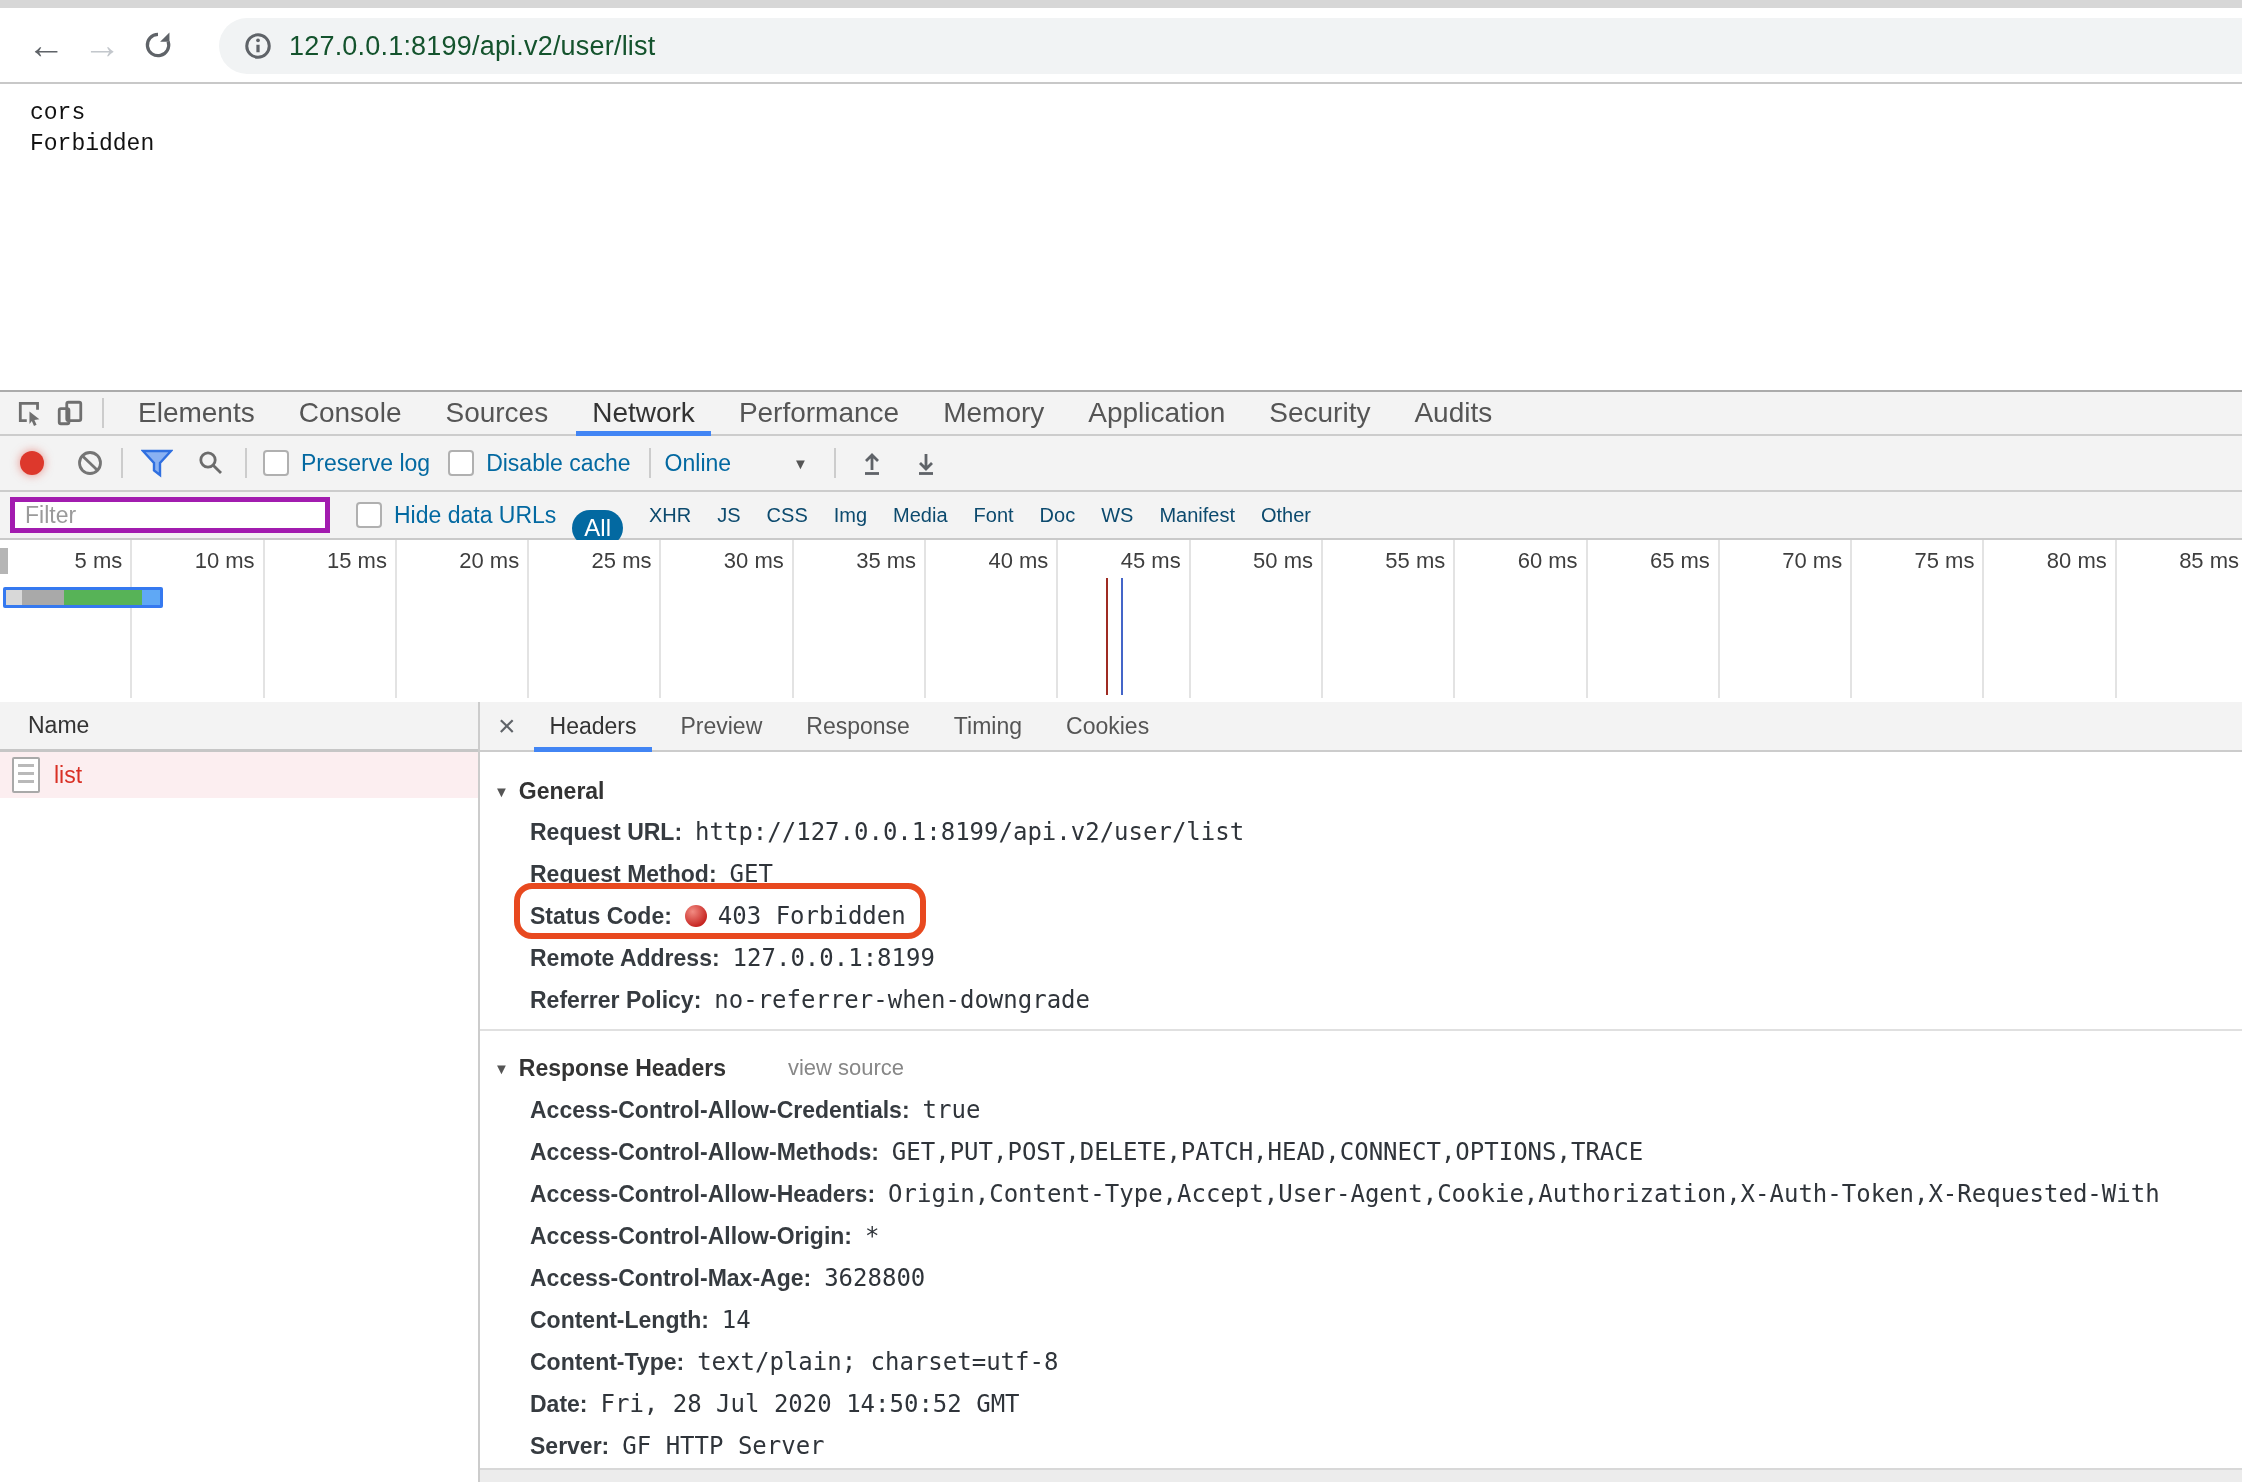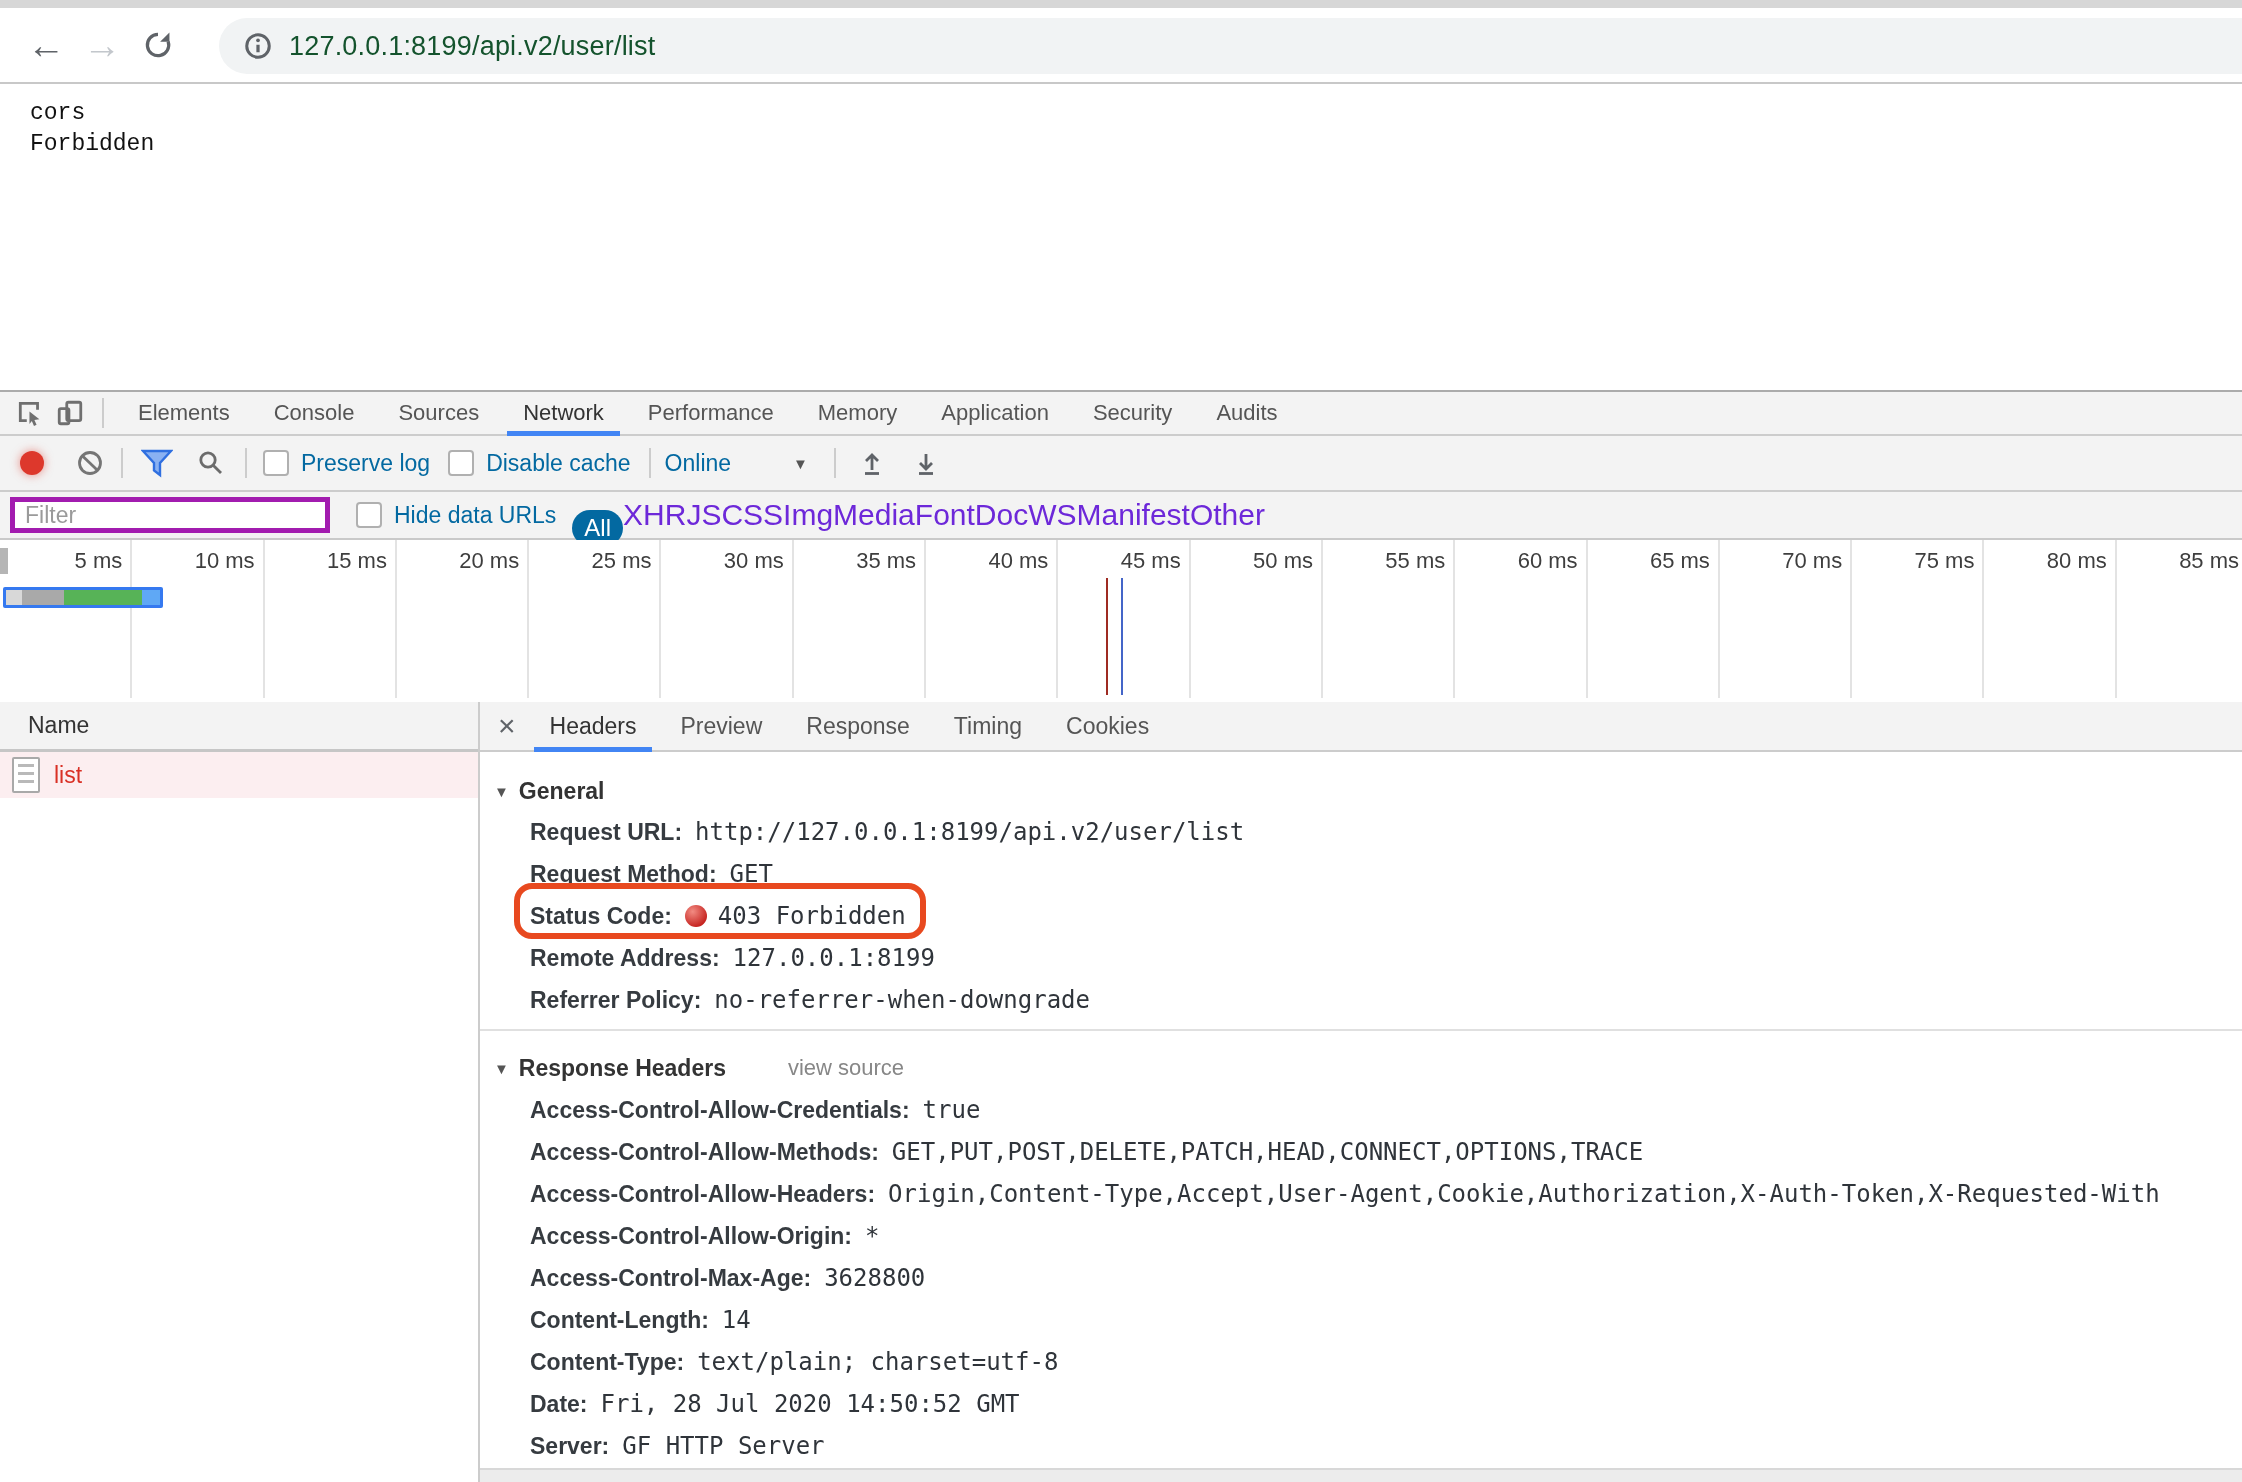--- a/index.html
+++ b/index.html
@@ -31,41 +31,41 @@
   .page-content { position:absolute; top:86px; left:0; right:13px; height:304px; background:#fff; padding:12px 0 0 30px; }
   .page-content .mono-line { font-family:"Liberation Mono", monospace; font-size:23px; line-height:31px; color:#111; }
 
   
   .devtools { position:absolute; top:390px; left:0; width:2242px; height:1092px; border-top:2px solid #ababab; background:#fff; }
 
   .dt-tabbar { height:44px; background:#f3f3f3; border-bottom:2px solid #ccc; display:flex; align-items:center; }
   .dt-icon-btn { width:40px; height:36px; display:flex; align-items:center; justify-content:center; }
   .dt-icon-btn.first { margin-left:10px; }
   .vsep { width:2px; height:30px; background:#ccc; margin:0 12px; }
-  .dt-tab { position:relative; height:100%; display:flex; align-items:center; padding:8px 22px; font-size:22px; color:#555; cursor:default; }
+  .dt-tab { position:relative; height:100%; display:flex; align-items:center; padding:8px 22px; font-size:28px; color:#555; cursor:default; }
   .dt-tab.active { color:#333; }
   .dt-tab.active::after { content:""; position:absolute; left:6px; right:6px; bottom:-2px; height:5px; background:#4285f4; }
 
   .dt-toolbar { height:56px; background:#f3f3f3; border-bottom:2px solid #ccc; display:flex; align-items:center; }
   .record-dot { width:24px; height:24px; border-radius:50%; background:#dd382c; margin-left:20px; box-shadow:0 0 10px rgba(221,56,44,0.55); }
   .tool-icon { display:flex; align-items:center; justify-content:center; }
   .cb { width:26px; height:26px; background:#fff; border:2px solid #b0b0b0; border-radius:4px; flex:none; }
   .tool-label { font-size:23px; color:#0369a1; margin-left:12px; white-space:nowrap; }
   .throttle { display:flex; align-items:center; margin-left:14px; }
   .throttle .tool-label { margin-left:0; }
   .dd-arrow { font-size:15px; color:#555; margin-left:62px; }
 
   .dt-filterrow { height:48px; background:#f3f3f3; border-bottom:2px solid #c9c9c9; display:flex; align-items:center; }
   .filter-input {
     width:320px; height:36px; margin-left:10px; border:5px solid #a21caf; background:#fff;
     font-family:"Liberation Sans", sans-serif; font-size:23px; color:#333; padding:0 10px; outline:none;
   }
   .filter-input::placeholder { color:#9a9a9a; }
   .type-pill { margin-left:16px; background:#0369a1; color:#fff; font-size:24px; padding:4px 12px; border-radius:20px;margin-top:25px; }
-  .type-item { font-size:30px; color:#6d28d9; }
+  .type-item { margin-left:26px; font-size:20px; color:#0c4a6e; }
 
   .dt-timeline { position:relative; height:158px; background:#fff; display:flex; overflow:hidden; }
   .tl-col { flex:none; width:132.3px; border-right:2px solid #e3e3e3; text-align:right; padding:8px 8px 0 0; font-size:22px; color:#3e3e3e; }
   .tl-fragment { position:absolute; left:0; top:8px; width:8px; height:26px; background:#b5b5b5; }
   .tl-bar {
     position:absolute; left:3px; top:47px; width:160px; height:21px;
     background:#3579f0; border-radius:2px; display:flex; align-items:center; padding:3px;
   }
   .tl-bar .seg1 { width:16px; height:100%; background:#d8d8d8; }
   .tl-bar .seg2 { width:42px; height:100%; background:#a9a9a9; }

